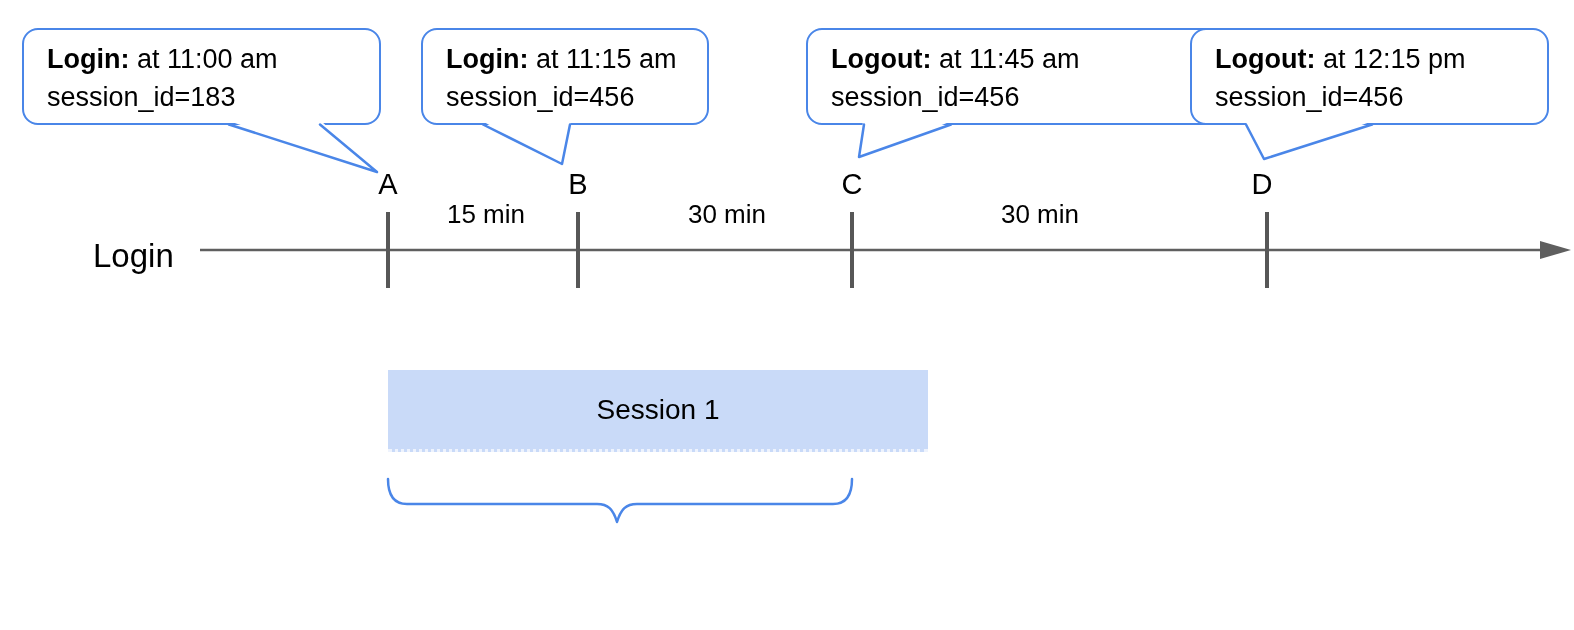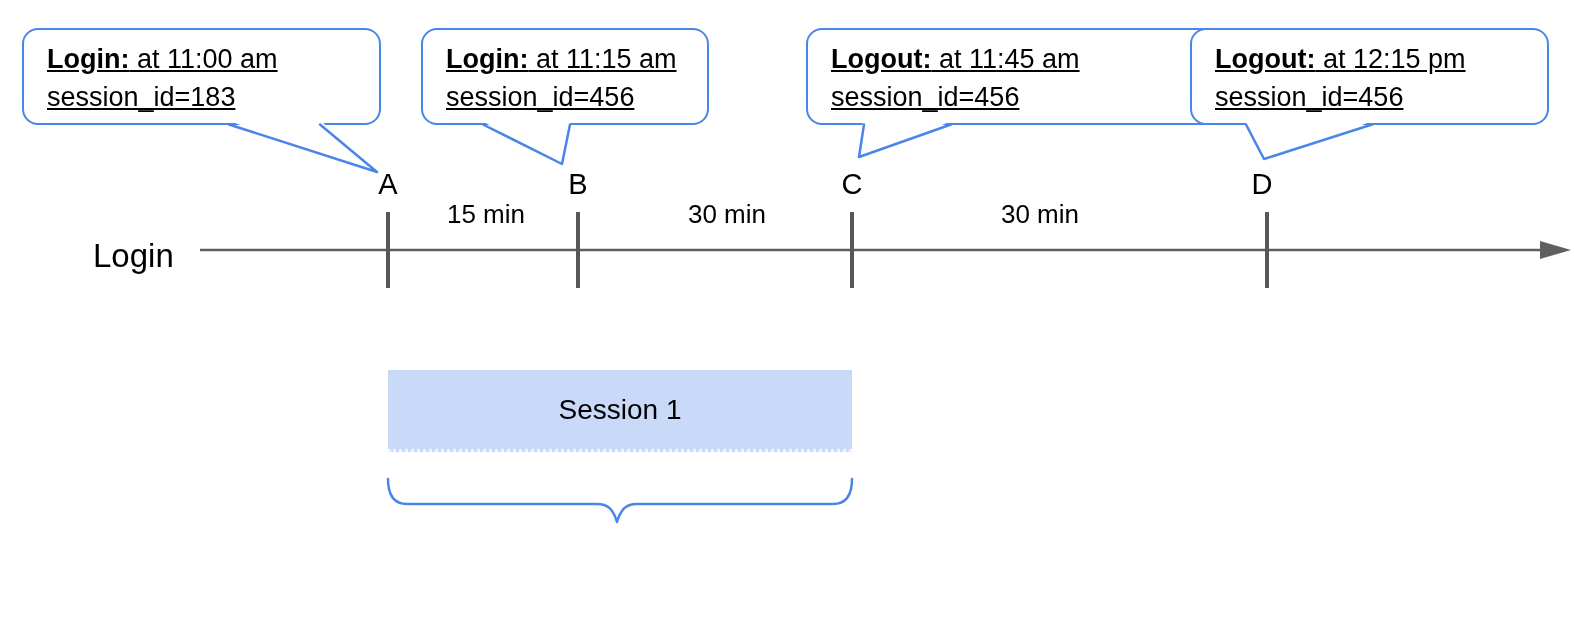--- a/index.html
+++ b/index.html
@@ -15,34 +15,33 @@
     position:absolute;
     top:28px;height:97px;
     border:2.5px solid #4a86e8;
     border-radius:16px;
     background:#fff;
     box-sizing:border-box;
     padding:11px 18px 0 23px;
     font-size:27px;
     line-height:37.5px;
     white-space:nowrap;
-    text-decoration:underline;
   }
   .callout b{font-weight:bold;}
   .overlay{
     position:absolute;left:0;top:0;width:1574px;height:630px;
     pointer-events:none;
   }
   .lbl{position:absolute;text-align:center;}
   .marker-lbl{font-size:29px;width:60px;top:168px;}
   .interval-lbl{font-size:26px;width:120px;top:199px;}
   .events-lbl{font-size:28px;width:140px;left:155px;top:170px;}
   .user-lbl{font-size:33px;left:93px;top:237px;text-align:left;}
   .session-bar{
-    position:absolute;left:388px;top:370px;width:464px;height:82px;
+    position:absolute;left:388px;top:370px;width:540px;height:82px;
     background:#c9daf8;
     border-bottom:3px dotted #eef3fd;
     box-sizing:border-box;
     display:flex;align-items:center;justify-content:center;
     font-size:28px;
   }
   .session-length-lbl{font-size:30px;left:420px;top:579px;width:400px;}
 </style>
 </head>
 <body>

